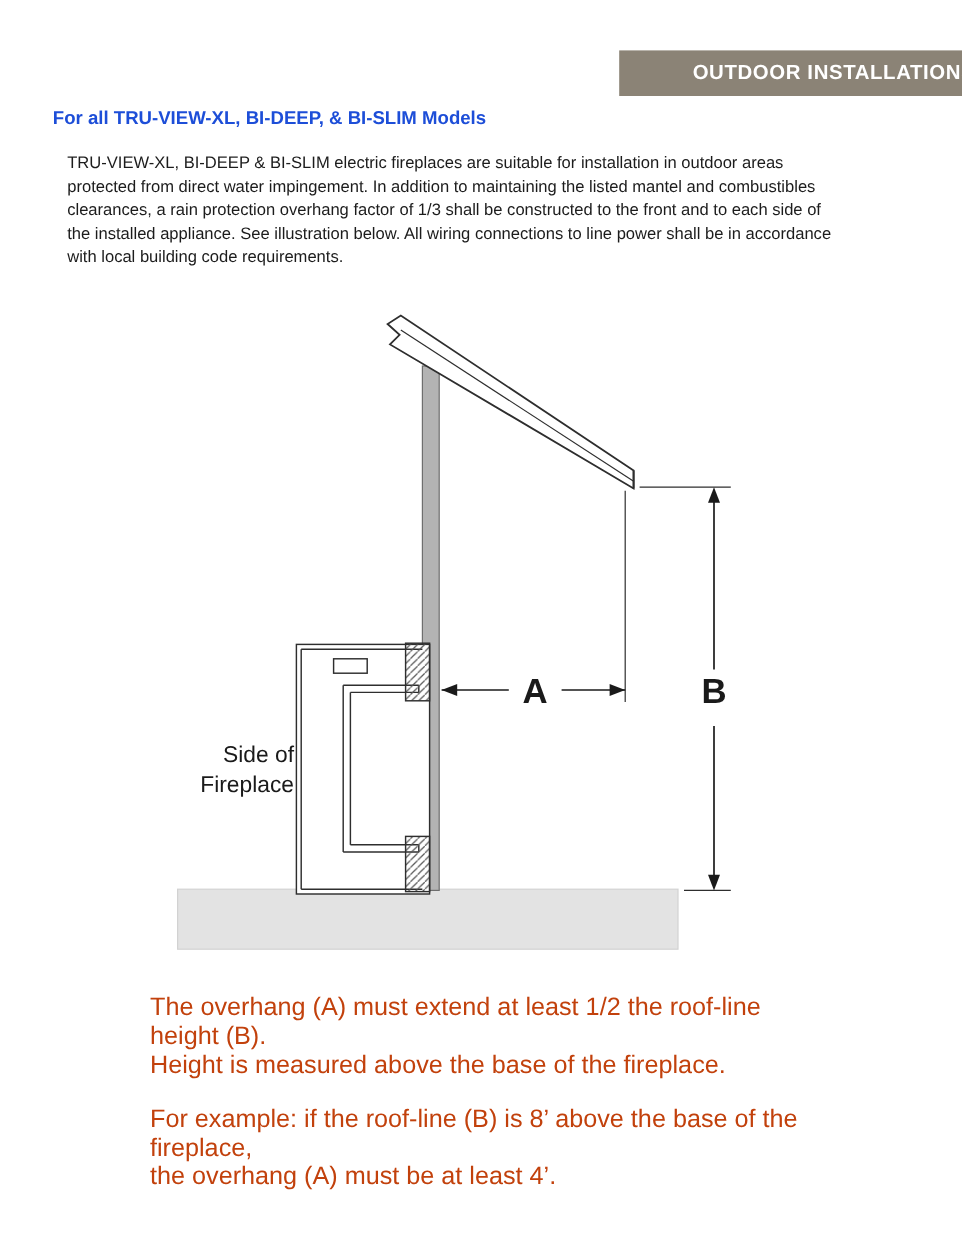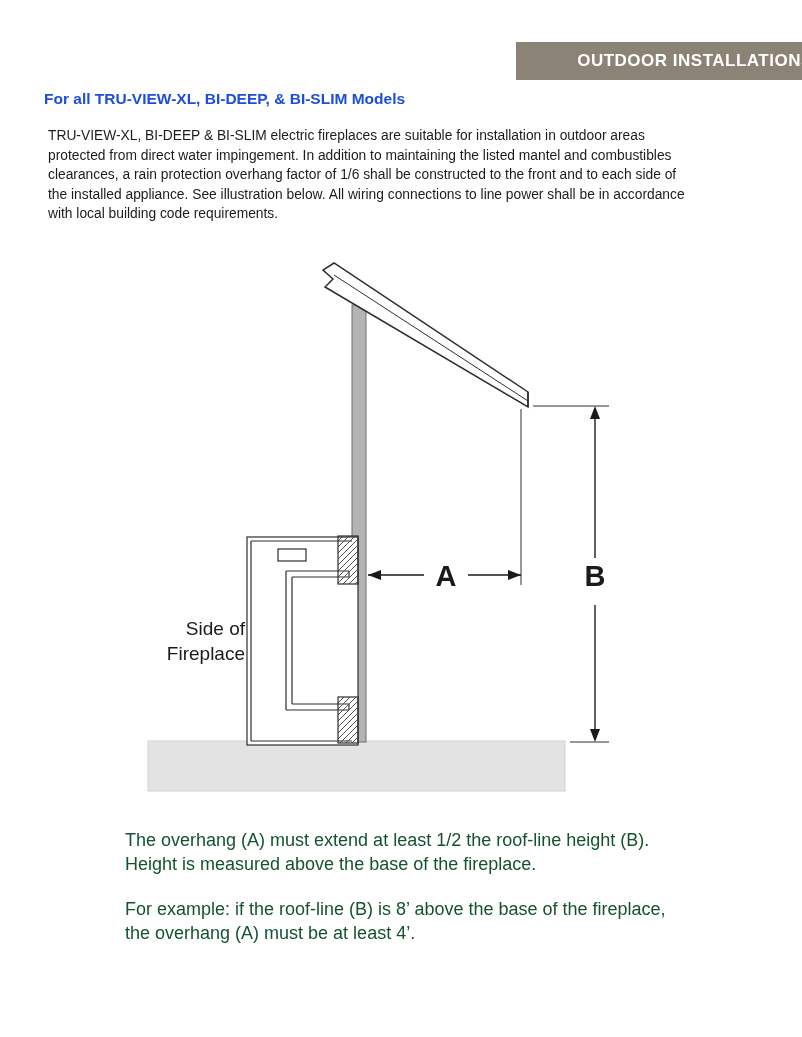--- a/index.html
+++ b/index.html
@@ -34,40 +34,40 @@
   .heading {
     position: absolute;
     left: 44px;
     top: 90px;
     font-size: 15.5px;
     font-weight: 700;
     color: #1d4ed8;
   }
   .body-text {
     position: absolute;
-    left: 48px;
+    left: 56px;
     top: 126px;
     width: 690px;
     font-size: 13.8px;
     line-height: 19.6px;
     color: #1c1c1c;
   }
   .diagram {
     position: absolute;
     left: 0;
     top: 255px;
   }
   .notes {
     position: absolute;
     left: 125px;
     top: 828px;
     width: 560px;
-    font-size: 18px;
+    font-size: 21px;
     line-height: 24px;
-    color: #14532d;
+    color: #c2410c;
   }
   .notes .para + .para {
     margin-top: 21px;
   }
   .dim-label {
     font-family: "Liberation Sans", sans-serif;
     font-size: 29px;
     font-weight: 700;
     fill: #1a1a1a;
   }
@@ -89,21 +89,21 @@
 
   <div class="banner">
     <span>OUTDOOR INSTALLATIONS</span>
   </div>
 
   <div class="heading">For all TRU-VIEW-XL, BI-DEEP, &amp; BI-SLIM Models</div>
 
   <div class="body-text">
     <div>TRU-VIEW-XL, BI-DEEP &amp; BI-SLIM electric fireplaces are suitable for installation in outdoor areas</div>
     <div>protected from direct water impingement. In addition to maintaining the listed mantel and combustibles</div>
-    <div>clearances, a rain protection overhang factor of 1/6 shall be constructed to the front and to each side of</div>
+    <div>clearances, a rain protection overhang factor of 1/3 shall be constructed to the front and to each side of</div>
     <div>the installed appliance. See illustration below. All wiring connections to line power shall be in accordance</div>
     <div>with local building code requirements.</div>
   </div>
 
   <svg class="diagram" width="802" height="545" viewBox="0 0 802 545" xmlns="http://www.w3.org/2000/svg">
     <defs>
       <pattern id="hatch" width="6" height="6" patternUnits="userSpaceOnUse">
         <path d="M0,6 L6,0" stroke="#555555" stroke-width="1" fill="none"></path>
       </pattern>
     </defs>

